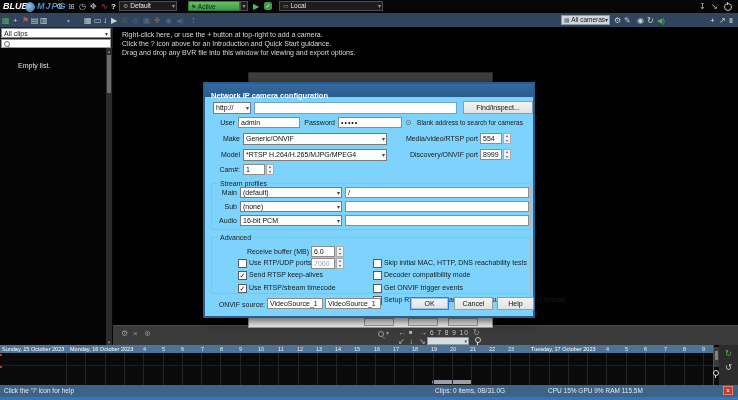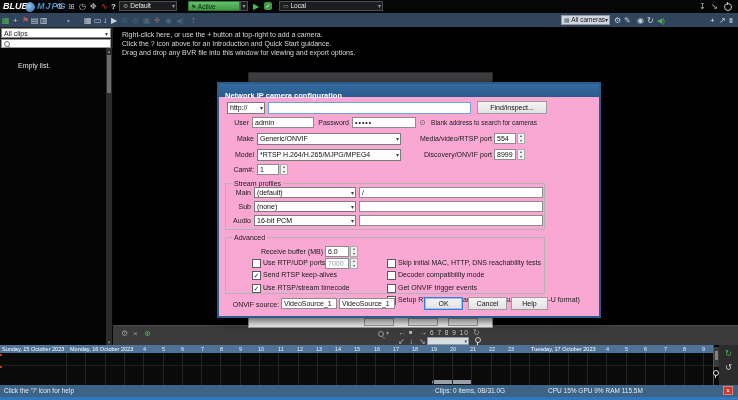--- a/index.html
+++ b/index.html
@@ -165,21 +165,21 @@
 
   <div class="abs" style="left:248px;top:72px;width:245px;height:13px;background:#3f3f41;border:1px solid #2a2a2c;box-sizing:border-box;">
     <span style="font-size:7.5px;font-weight:bold;color:#fff;padding-left:5px;line-height:11px;display:inline-block;">New camera</span>
   </div>
   <div class="abs" style="left:248px;top:316px;width:245px;height:12px;background:#f0f0f0;border:1px solid #9a9a9a;box-sizing:border-box;">
     <div class="abs btn" style="left:115px;top:1px;width:30px;height:8px;"></div>
     <div class="abs btn" style="left:159px;top:1px;width:30px;height:8px;"></div>
     <div class="abs btn" style="left:199px;top:1px;width:30px;height:8px;"></div>
   </div>
 
-  <div class="abs" style="left:217px;top:82px;width:384px;height:236px;background:#f9a8d4;border:2px solid #2b5c8e;box-sizing:border-box;box-shadow:2px 3px 9px rgba(0,0,0,.65);">
+  <div class="abs" style="left:203px;top:82px;width:332px;height:236px;background:#7dd3fc;border:2px solid #2b5c8e;box-sizing:border-box;box-shadow:2px 3px 9px rgba(0,0,0,.65);">
     <div class="abs" style="left:0;top:0;right:0;height:13px;background:linear-gradient(#356ba0,#2a5a8c);">
       <span style="font-size:7.5px;font-weight:bold;color:#fff;padding-left:6px;line-height:12px;display:inline-block;">Network IP camera configuration</span>
     </div>
 
     <div class="abs combo" style="left:8px;top:18px;width:38px;height:12px;">
       <span>http://</span><span class="arr">▾</span>
     </div>
     <div class="abs tbox" style="left:49px;top:18px;width:203px;height:12px;border-color:#6da3d8;"></div>
     <div class="abs btn" style="left:258px;top:17px;width:70px;height:13px;">Find/inspect...</div>
 

